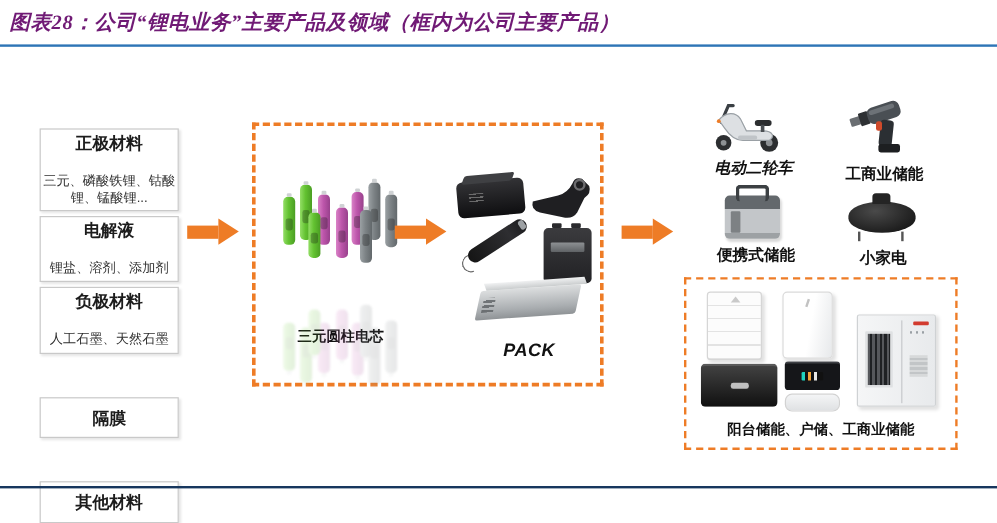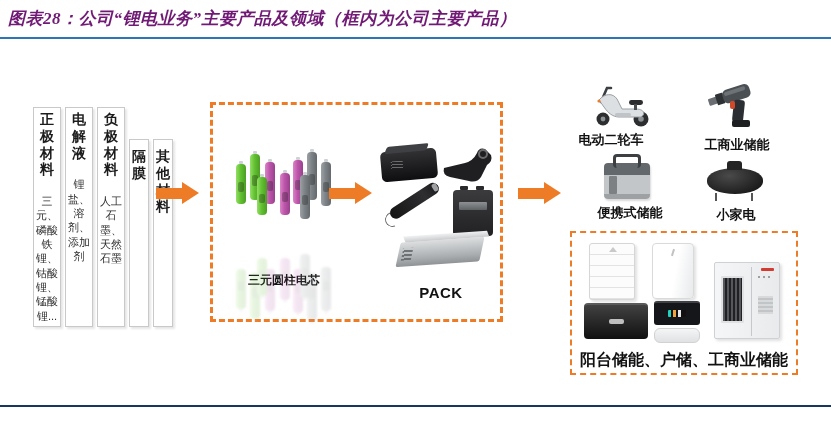--- a/index.html
+++ b/index.html
@@ -9,21 +9,21 @@
     font-family:"Liberation Sans", sans-serif; color:#222;
   }
   
   .fig-title {
     position:absolute; left:8px; top:7px; width:810px;
     font-family:"Liberation Serif", serif; font-style:italic; font-weight:bold;
     font-size:17px; letter-spacing:0.5px; color:#701a75; white-space:nowrap;
   }
   .title-rule { position:absolute; left:0; top:37px; width:831px; height:2px; background:#2E75B6; }
   
-  .materials { position:absolute; left:33px; top:107px; width:116px; display:flex; flex-direction:row; gap:4px; }
+  .materials { position:absolute; left:33px; top:107px; width:116px; display:flex; flex-direction:column; gap:4px; }
   .mat-box {
     border:1px solid #c9c9c9; background:#fff; text-align:center; padding:3px 2px;
     box-shadow:1.5px 1.5px 2px rgba(0,0,0,0.10);
   }
   .mat-box.title-only { padding:8px 2px;margin-top:32px; }
   .mat-title { font-weight:bold; font-size:14px; color:#1c1c1c; line-height:1.2; }
   .mat-sub { font-size:11px; color:#2e2e2e; line-height:1.3; margin-top:16px; }
   .mat-sub:empty { display:none; }
   
   .arrow { position:absolute; display:flex; align-items:center; height:22px; }
@@ -60,21 +60,21 @@
   .pack-boxitem { position:absolute; left:453px; top:190px; width:40px; height:46px; background:linear-gradient(180deg,#3b3b3e,#212124); border-radius:4px; }
   .pack-boxitem::before { content:""; position:absolute; top:-4px; left:7px; width:8px; height:4px; background:#2a2a2d; box-shadow:16px 0 0 #2a2a2d; border-radius:1px; }
   .pack-boxitem::after { content:""; position:absolute; top:12px; left:6px; right:6px; height:8px; background:linear-gradient(180deg,#8e9194,#5f6265); border-radius:1px; }
   .pack-silver {
     position:absolute; left:398px; top:240px; width:84px; height:24px;
     background:linear-gradient(180deg,#dcdedf,#a9adb0 70%,#8f9396); border-radius:2px;
     transform:rotate(-4deg) skewX(-16deg);
   }
   .pack-silver::before { content:""; position:absolute; top:-6px; left:3px; right:-3px; height:6px; background:linear-gradient(180deg,#f0f1f2,#c9cccd); transform:skewX(30deg); }
   .pack-silver::after { content:""; position:absolute; left:4px; top:6px; width:10px; height:12px; background:repeating-linear-gradient(0deg,#5c6063 0 2px,transparent 2px 4px); opacity:.8; }
-  .pack-label { position:absolute; left:403px; top:284px; width:76px; text-align:center; font-weight:bold; font-size:15px; color:#111; letter-spacing:0.5px; }
+  .pack-label { position:absolute; left:403px; top:284px; width:76px; text-align:center; font-weight:bold; font-size:15px; color:#111; letter-spacing:0.5px;font-style:italic; }
   
   .app-label { position:absolute; text-align:center; font-weight:bold; font-size:13px; color:#111; }
   .powerbox { position:absolute; left:604px; top:163px; width:46px; height:36px; border-radius:4px;
     background:linear-gradient(180deg,#63686c 0 32%,#c3c6c9 32% 86%,#9da1a4 86%); box-shadow:1px 2px 2px rgba(0,0,0,.15); }
   .powerbox::before { content:""; position:absolute; top:-9px; left:9px; right:9px; height:11px; border:3.5px solid #3c4043; border-bottom:none; border-radius:4px; }
   .powerbox::after { content:""; position:absolute; top:13px; left:5px; width:8px; height:18px; background:#7d8184; border-radius:1px; }
   .vacuum { position:absolute; left:707px; top:168px; width:56px; height:26px;
     background:radial-gradient(ellipse at 40% 30%,#4a4a4a,#1c1c1c 75%); border-radius:50% / 46%; }
   .vacuum::before { content:""; position:absolute; top:-7px; left:20px; width:15px; height:9px; background:#242424; border-radius:3px 3px 0 0; }
   .vacuum::after { content:""; position:absolute; bottom:-7px; left:8px; width:2px; height:8px; background:#555; box-shadow:36px 0 0 #555; }
@@ -95,21 +95,21 @@
     background:linear-gradient(90deg,#1ed3c0 0 3px,#111 3px 5px,#f2a43a 5px 8px,#111 8px 10px,#e8e8e8 10px 13px,#111 13px); }
   .flatpanel { position:absolute; left:654px; top:328px; width:46px; height:15px; border:1px solid #d2d2d2; border-radius:6px;
     background:linear-gradient(180deg,#f4f5f6,#dfe1e3); }
   .cabinet { position:absolute; left:714px; top:262px; width:66px; height:77px; border:1px solid #cfd2d4; border-radius:2px;
     background:linear-gradient(90deg,#f5f6f7,#e8eaec); box-shadow:2px 2px 3px rgba(0,0,0,.12); }
   .cabinet .grille { position:absolute; left:6px; top:13px; width:23px; height:47px; background:repeating-linear-gradient(90deg,#56585c 0 2px,#1f2124 2px 4px); border:2px solid #dfe1e3; border-radius:1px; }
   .cabinet .split { position:absolute; left:36px; top:4px; width:1px; height:69px; background:#c6c9cb; }
   .cabinet .vent { position:absolute; right:6px; top:33px; width:15px; height:18px; background:repeating-linear-gradient(0deg,#d7d9da 0 2px,#c2c5c7 2px 4px); }
   .cabinet .logo { position:absolute; right:5px; top:5px; width:13px; height:3px; background:#d23b2f; border-radius:1px; }
   .cabinet .lights { position:absolute; right:9px; top:13px; width:12px; height:2px; background:repeating-linear-gradient(90deg,#9aa0a5 0 2px,transparent 2px 5px); }
-  .storage-label { position:absolute; left:578px; top:350px; width:212px; text-align:center; font-weight:bold; font-size:16px; color:#111; }
+  .storage-label { position:absolute; left:578px; top:350px; width:212px; text-align:center; font-weight:bold; font-size:12px; color:#111; }
   
   .bottom-rule { position:absolute; left:0; top:405px; width:831px; height:2px; background:#17375E; }
   .source {
     position:absolute; left:8px; top:412px; font-family:"Liberation Serif", serif; font-style:italic;
     font-size:14px; color:#1F3550; letter-spacing:0.5px;
   }
 </style>
 </head>
 <body>
 
@@ -189,21 +189,21 @@
       <circle cx="12" cy="39" r="2.4" fill="#8d9194"></circle>
     <circle cx="50" cy="39" r="7.5" fill="#2c2e30"></circle>
       <circle cx="50" cy="39" r="2.8" fill="#8d9194"></circle>
     <path d="M10 22 L16 8 L20 8" fill="none" stroke="#3a3f44" stroke-width="2.6" stroke-linecap="round"></path>
     <path d="M8 20 C14 13 22 13 26 19 L31 29 L45 29 C53 29 55 34 50 37 L28 37 C22 37 17 33 13 27 Z" fill="#dde0e3" stroke="#9aa0a5" stroke-width="1"></path>
     <rect x="38" y="20" width="14" height="5" rx="2.4" fill="#2c2e30"></rect>
     <rect x="43" y="24" width="3" height="6" fill="#4b4f53"></rect>
     <rect x="24" y="33" width="16" height="3.4" rx="1.6" fill="#c0c4c8"></rect>
     <circle cx="8" cy="21" r="1.6" fill="#EE7C26"></circle>
   </svg>
-  <div class="app-label" style="left:571px; top:131px; width:80px;">电动二轮车</div>
+  <div class="app-label" style="left:588px; top:131px; width:80px;font-style:italic;">电动二轮车</div>
 
   <svg style="position:absolute; left:706px; top:78px;" width="56" height="50" viewBox="0 0 56 50">
     <g transform="rotate(-18 28 18)">
       <rect x="2" y="13" width="9" height="7" rx="1" fill="#6a6e72"></rect>
       <rect x="10" y="11" width="8" height="11" rx="1" fill="#2e3134"></rect>
       <rect x="17" y="9.5" width="28" height="14" rx="5" fill="#4a4f54"></rect>
       <rect x="19" y="11.5" width="22" height="4" rx="2" fill="#6d7277"></rect>
     </g>
     <rect x="27" y="22" width="11" height="22" rx="3" fill="#2b2f33" transform="rotate(6 32 33)"></rect>
     <rect x="24" y="23" width="5" height="8" rx="2" fill="#d04a2a"></rect>

